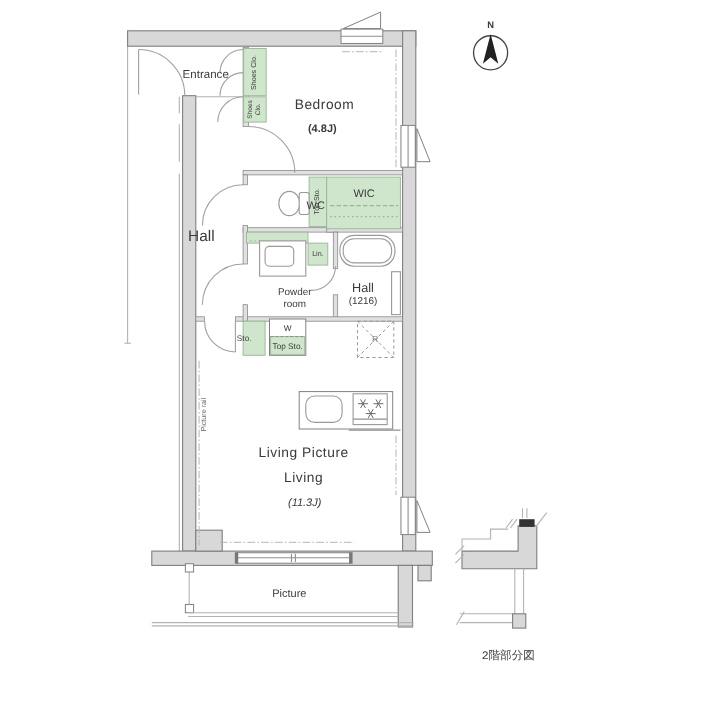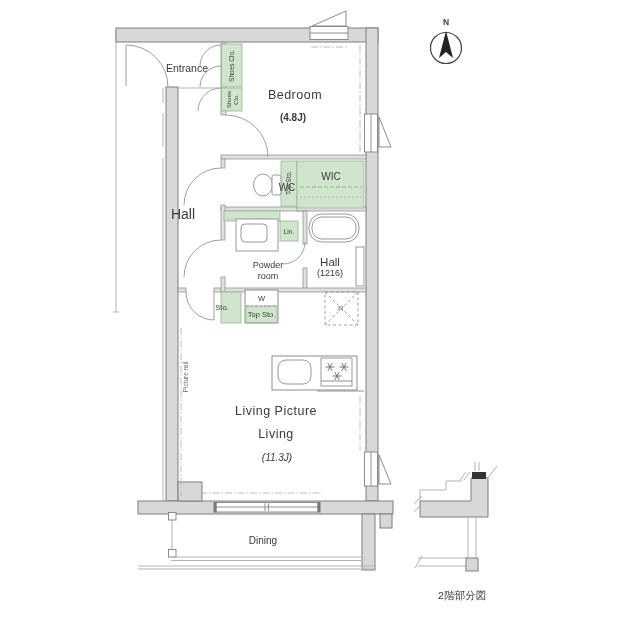--- a/index.html
+++ b/index.html
@@ -206,16 +206,16 @@
   <div class="lbl" style="left:308px;top:254px;width:44px;height:15px;font-size:11.5px;">Hall</div>
   <div class="lbl" style="left:308px;top:267px;width:44px;height:12px;font-size:9px;">(1216)</div>
   <div class="lbl" style="left:212px;top:301px;width:20px;height:13px;font-size:7.5px;">Sto.</div>
   <div class="lbl" style="left:247px;top:292px;width:29px;height:12px;font-size:7.5px;">W</div>
   <div class="lbl" style="left:245px;top:308px;width:33px;height:13px;font-size:7.5px;">Top Sto.</div>
   <div class="lbl" style="left:333px;top:302px;width:16px;height:12px;font-size:8px;color:#777;">R</div>
   <div class="lbl" style="left:226px;top:403px;width:100px;height:16px;font-size:12.5px;letter-spacing:.5px;">Living Picture</div>
   <div class="lbl" style="left:226px;top:426px;width:100px;height:16px;font-size:12.5px;letter-spacing:.5px;">Living</div>
   <div class="lbl" style="left:227px;top:450px;width:100px;height:14px;font-size:10px;font-style:italic;">(11.3J)</div>
   <div class="lbl rot" style="left:161px;top:372px;width:50px;height:10px;font-size:6.5px;color:#666;white-space:nowrap;">Picture rail</div>
-  <div class="lbl" style="left:228px;top:533px;width:70px;height:14px;font-size:10px;">Dining</div>
+  <div class="lbl" style="left:228px;top:533px;width:70px;height:14px;font-size:10px;">Picture</div>
   <div class="lbl" style="left:438px;top:16px;width:16px;height:12px;font-size:8.5px;font-weight:bold;">N</div>
   <div class="lbl" style="left:417px;top:589px;width:90px;height:14px;font-size:10.5px;font-family:Liberation Mono, monospace;">2階部分図</div>
 </div>
 
 </body></html>

